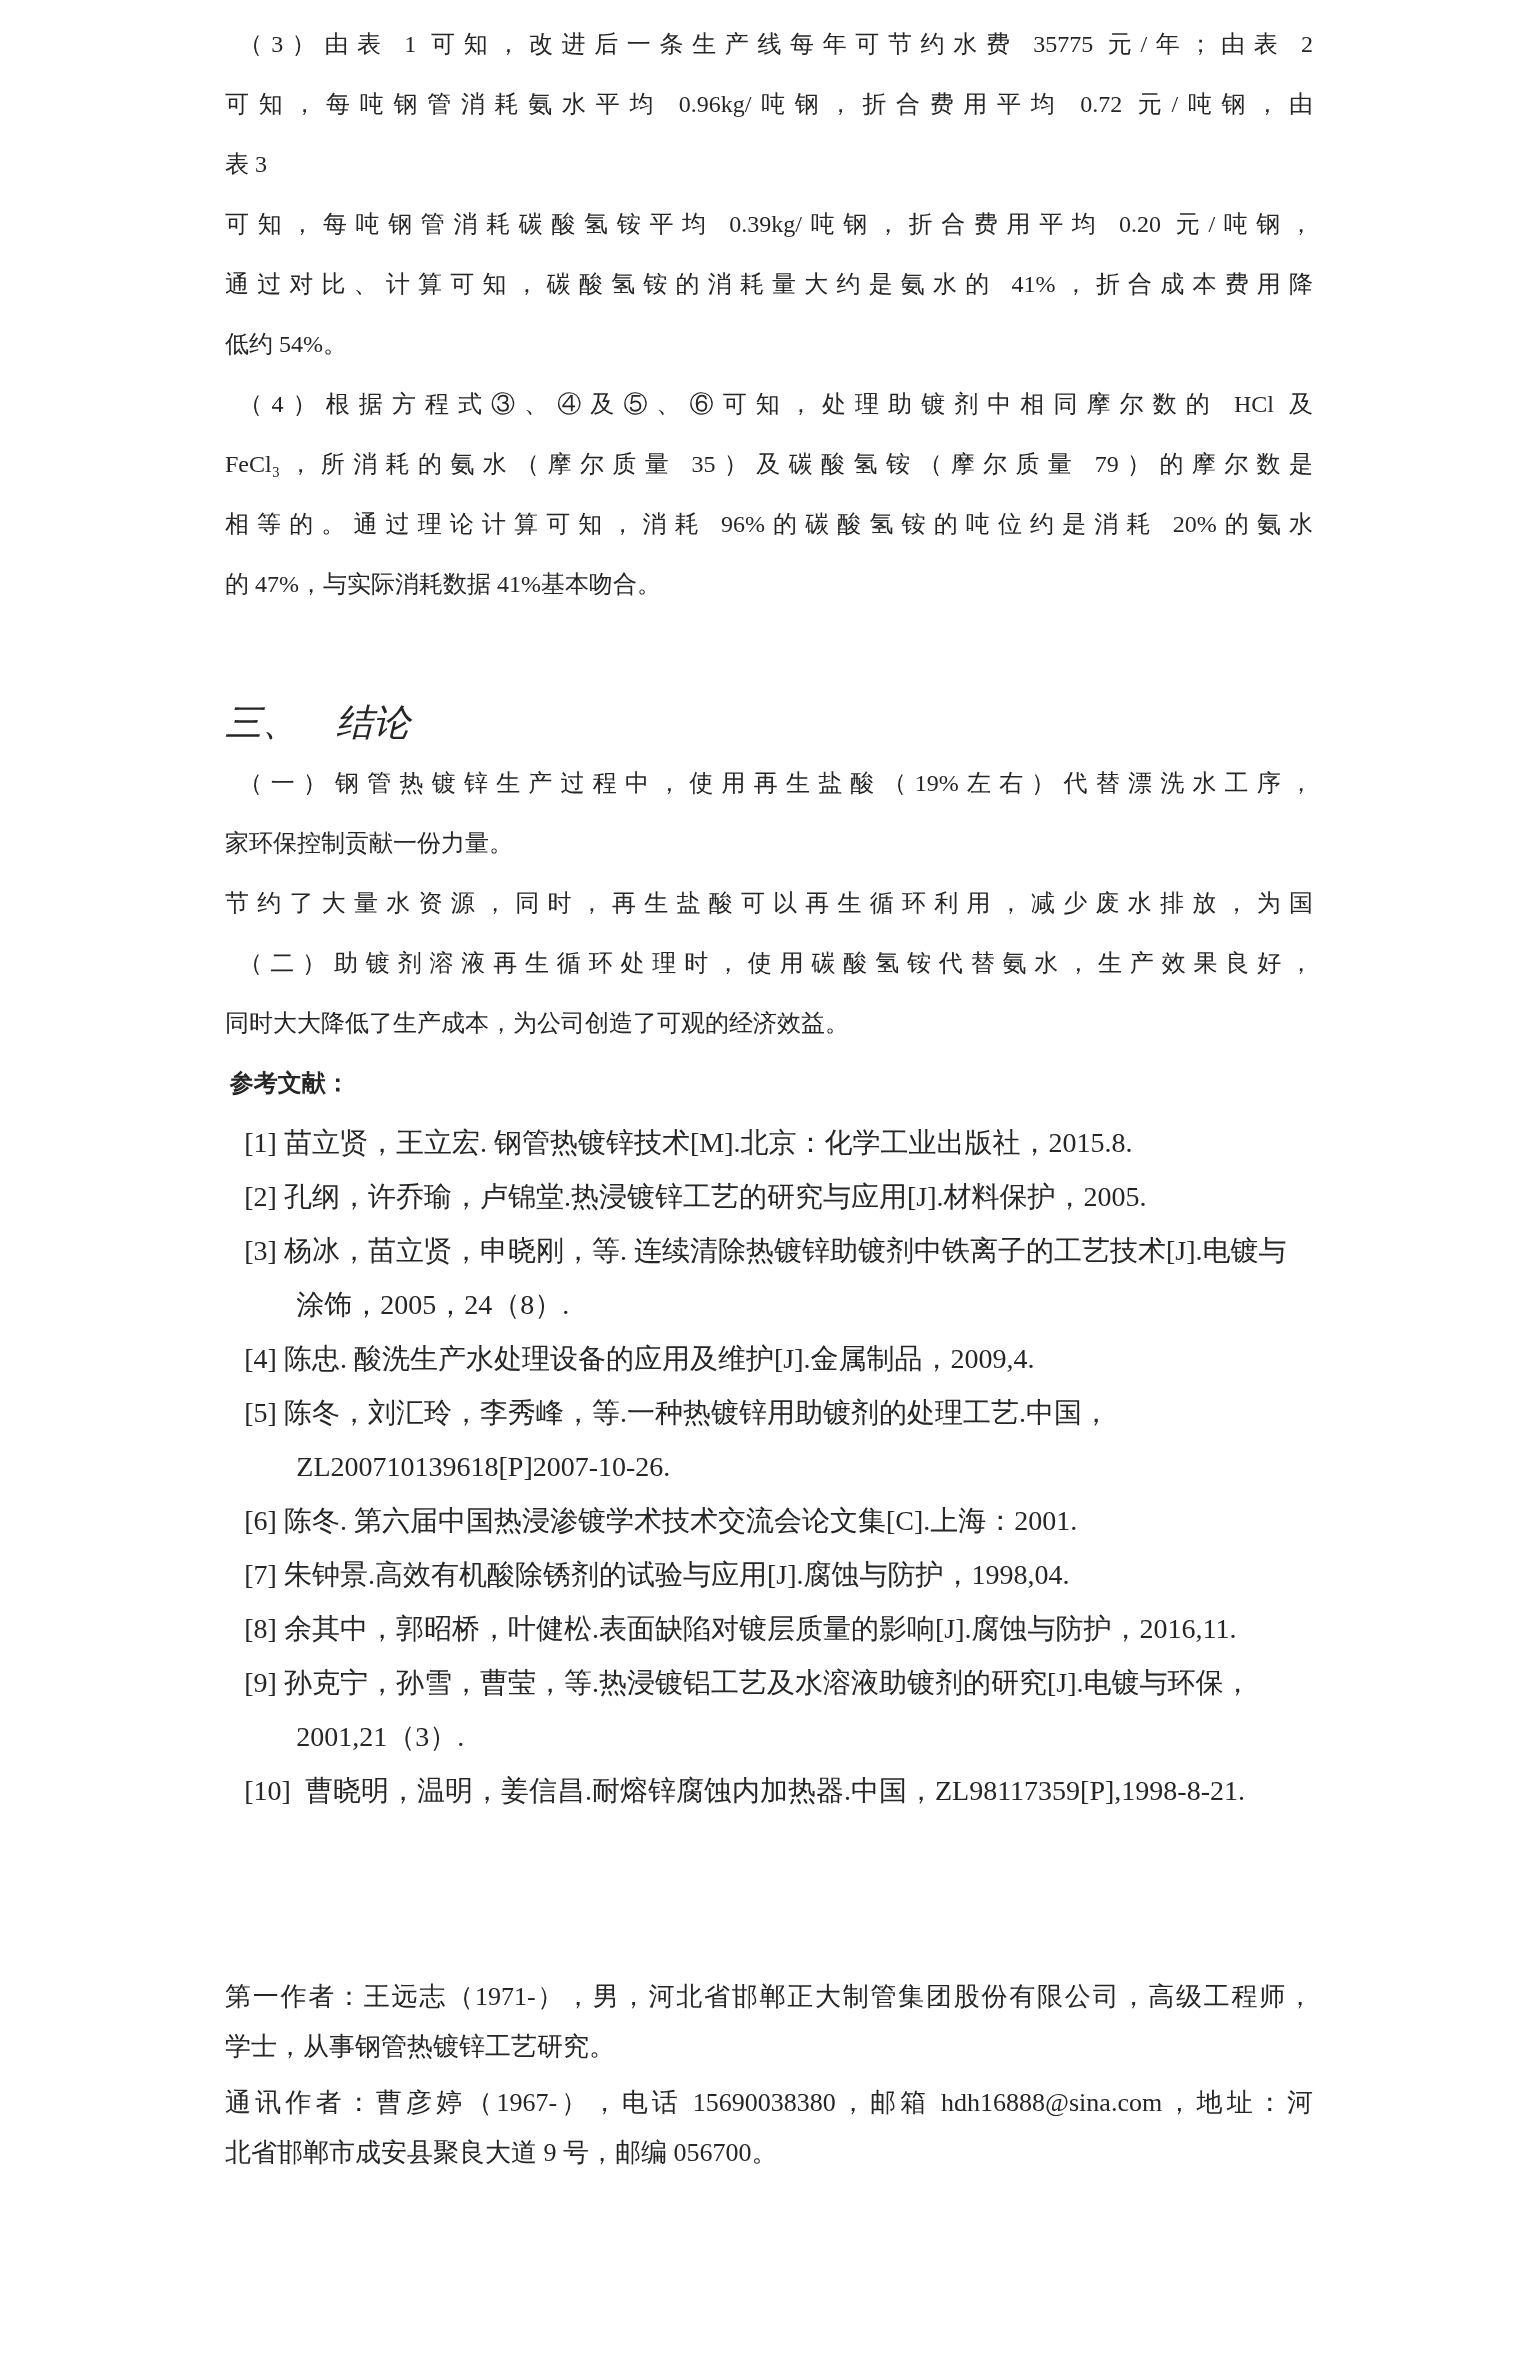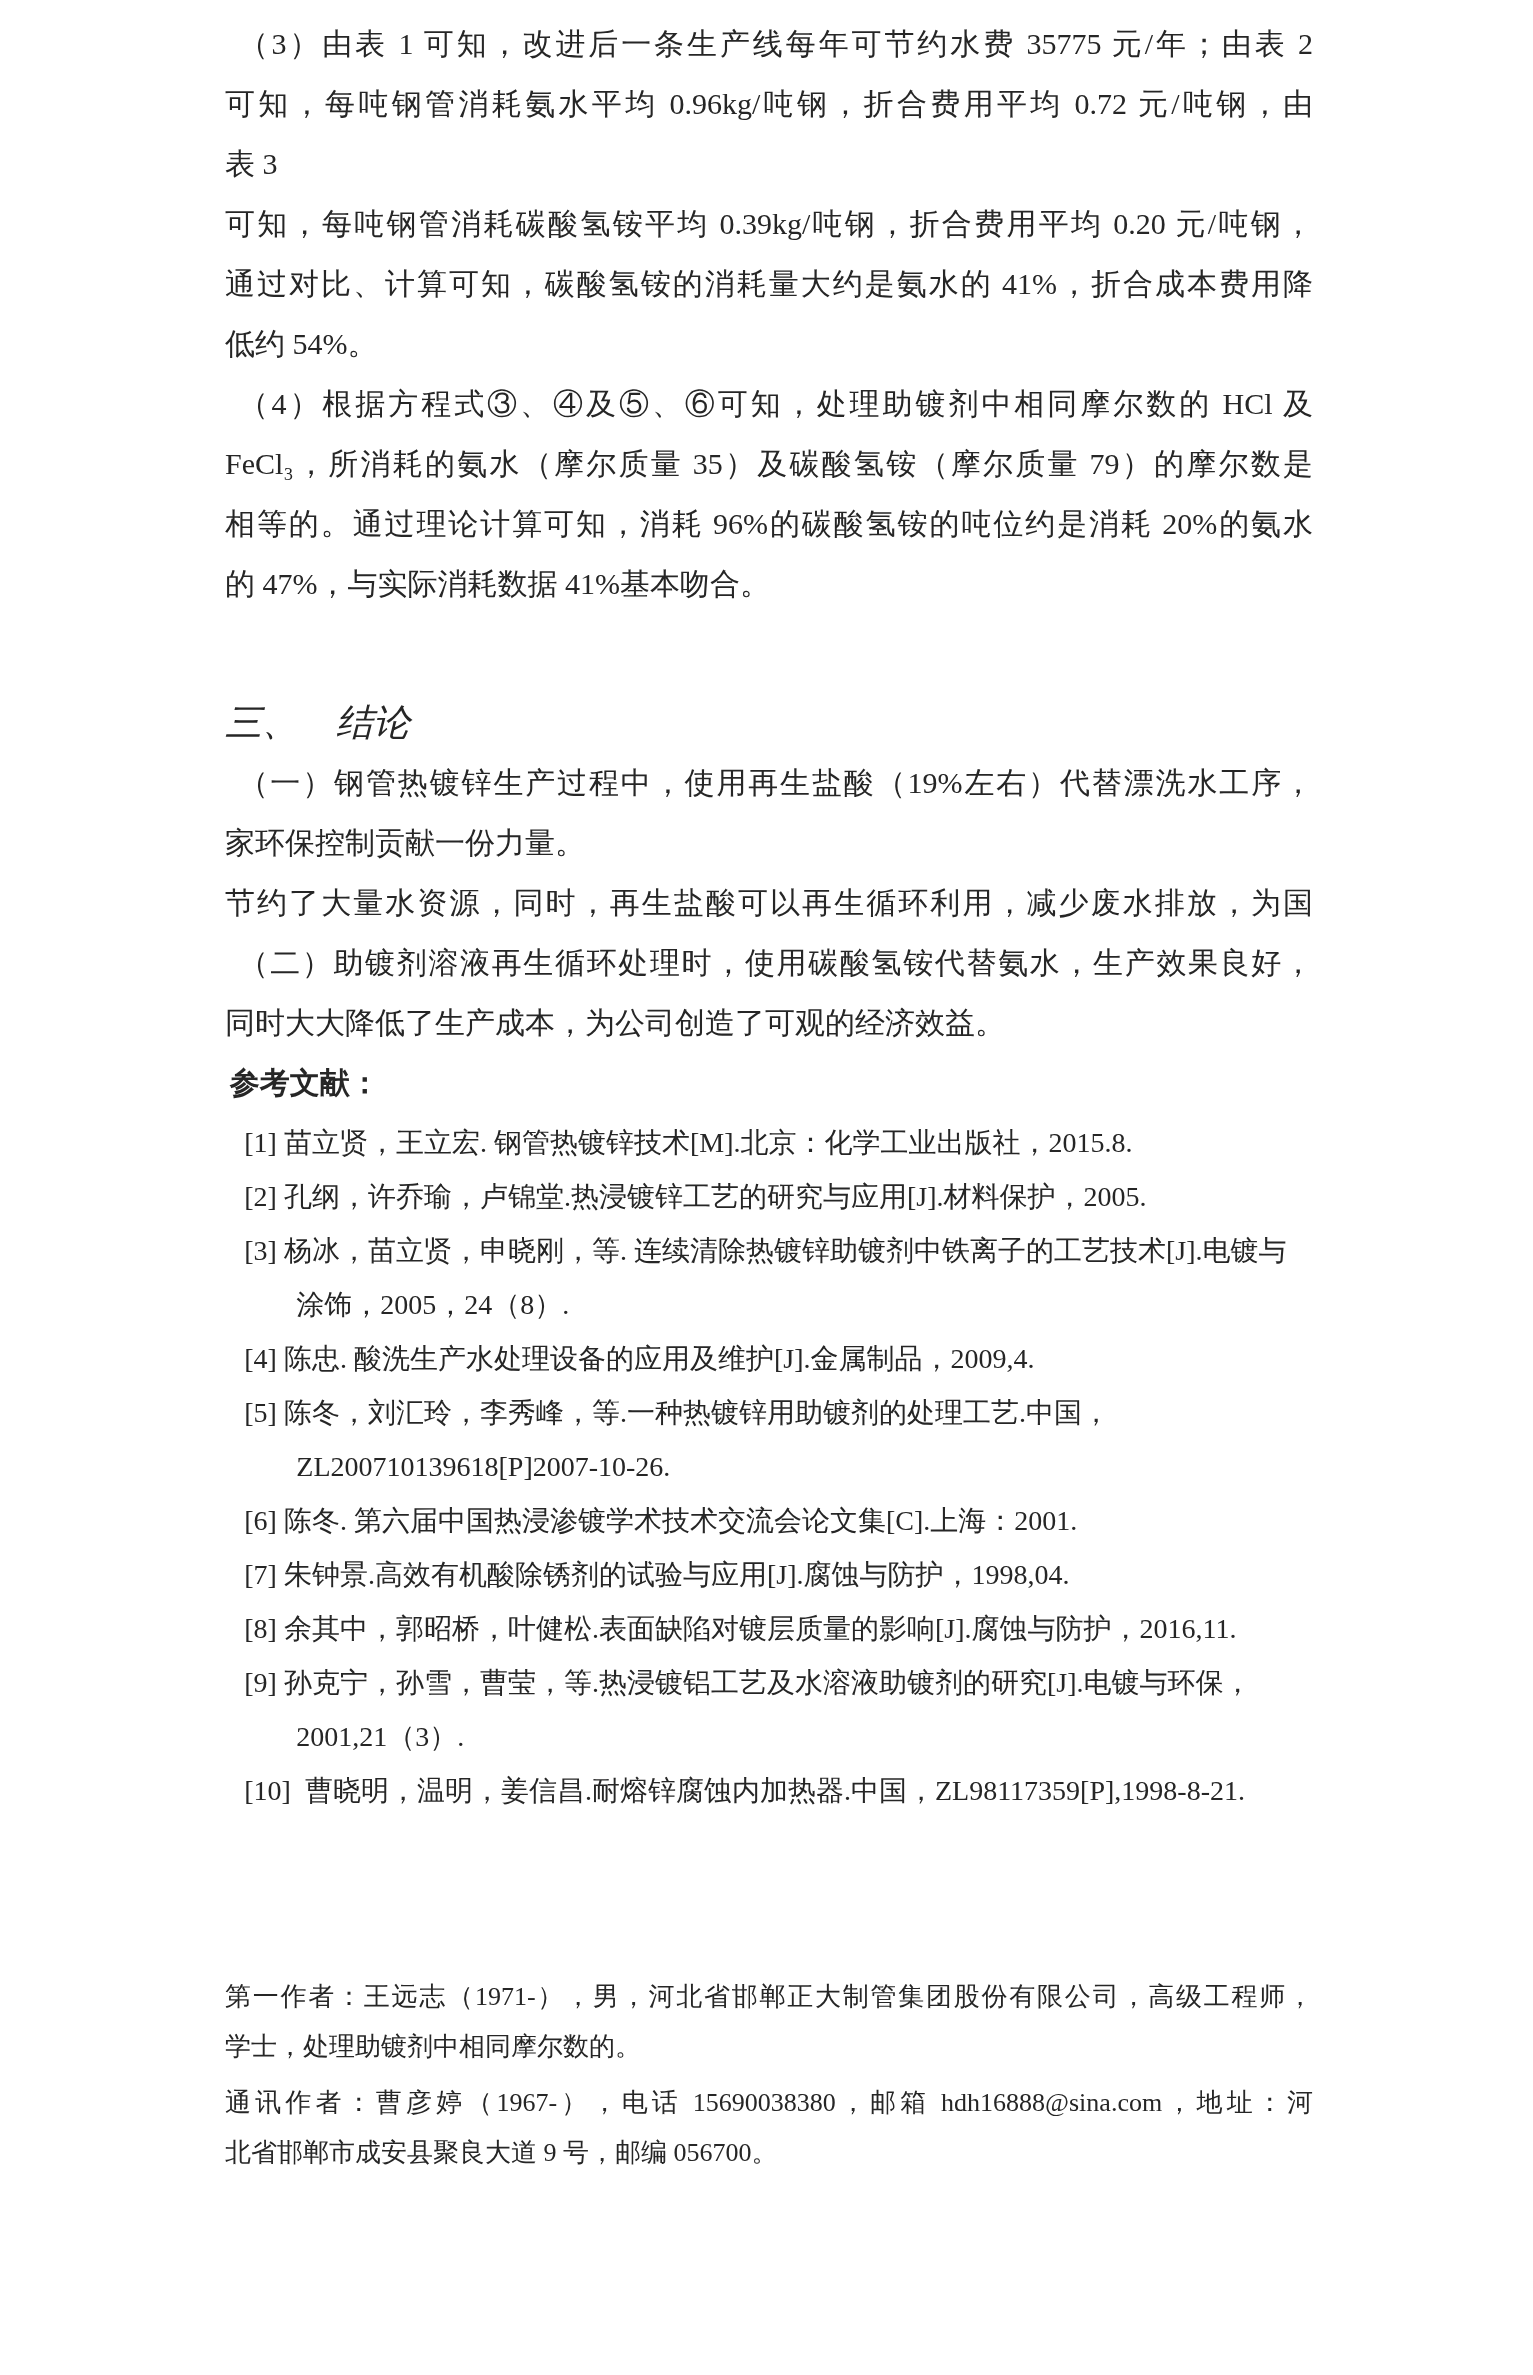--- a/index.html
+++ b/index.html
@@ -11,21 +11,21 @@
     font-family: "Liberation Serif", "DejaVu Serif", serif;
     overflow: hidden;
   }
   .col {
     position: absolute;
     left: 225px;
     top: 13.5px;
     width: 1088px;
   }
   
-  .bl { font-size: 30px; line-height: 60px; height: 60px; }
+  .bl { font-size: 24px; line-height: 60px; height: 60px; }
   .jl { text-align: justify; text-align-last: justify; }
   .ind { text-indent: 13.5px; }
   
   .heading {
     font-size: 37px;
     line-height: 60px;
     height: 60px;
     margin-top: 79px;
     font-style: italic;
   }
@@ -106,21 +106,21 @@
       <div class="rl">[9] 孙克宁，孙雪，曹莹，等.热浸镀铝工艺及水溶液助镀剂的研究[J].电镀与环保，</div>
       <div class="rl rcont">2001,21（3）.</div>
     </div>
     <div>
       <div class="rl">[10] &nbsp;曹晓明，温明，姜信昌.耐熔锌腐蚀内加热器.中国，ZL98117359[P],1998-8-21.</div>
     </div>
   </div>
 
   <div class="noteA">
     <div class="nl jl">第一作者：王远志（1971-），男，河北省邯郸正大制管集团股份有限公司，高级工程师，</div>
-    <div class="nl">学士，处理助镀剂中相同摩尔数的。</div>
+    <div class="nl">学士，从事钢管热镀锌工艺研究。</div>
   </div>
 
   <div class="noteC">
     <div class="nl jl">通讯作者：曹彦婷（1967-），电话 15690038380，邮箱 hdh16888@sina.com，地址：河</div>
     <div class="nl">北省邯郸市成安县聚良大道 9 号，邮编 056700。</div>
   </div>
 
 </div>
 
 

